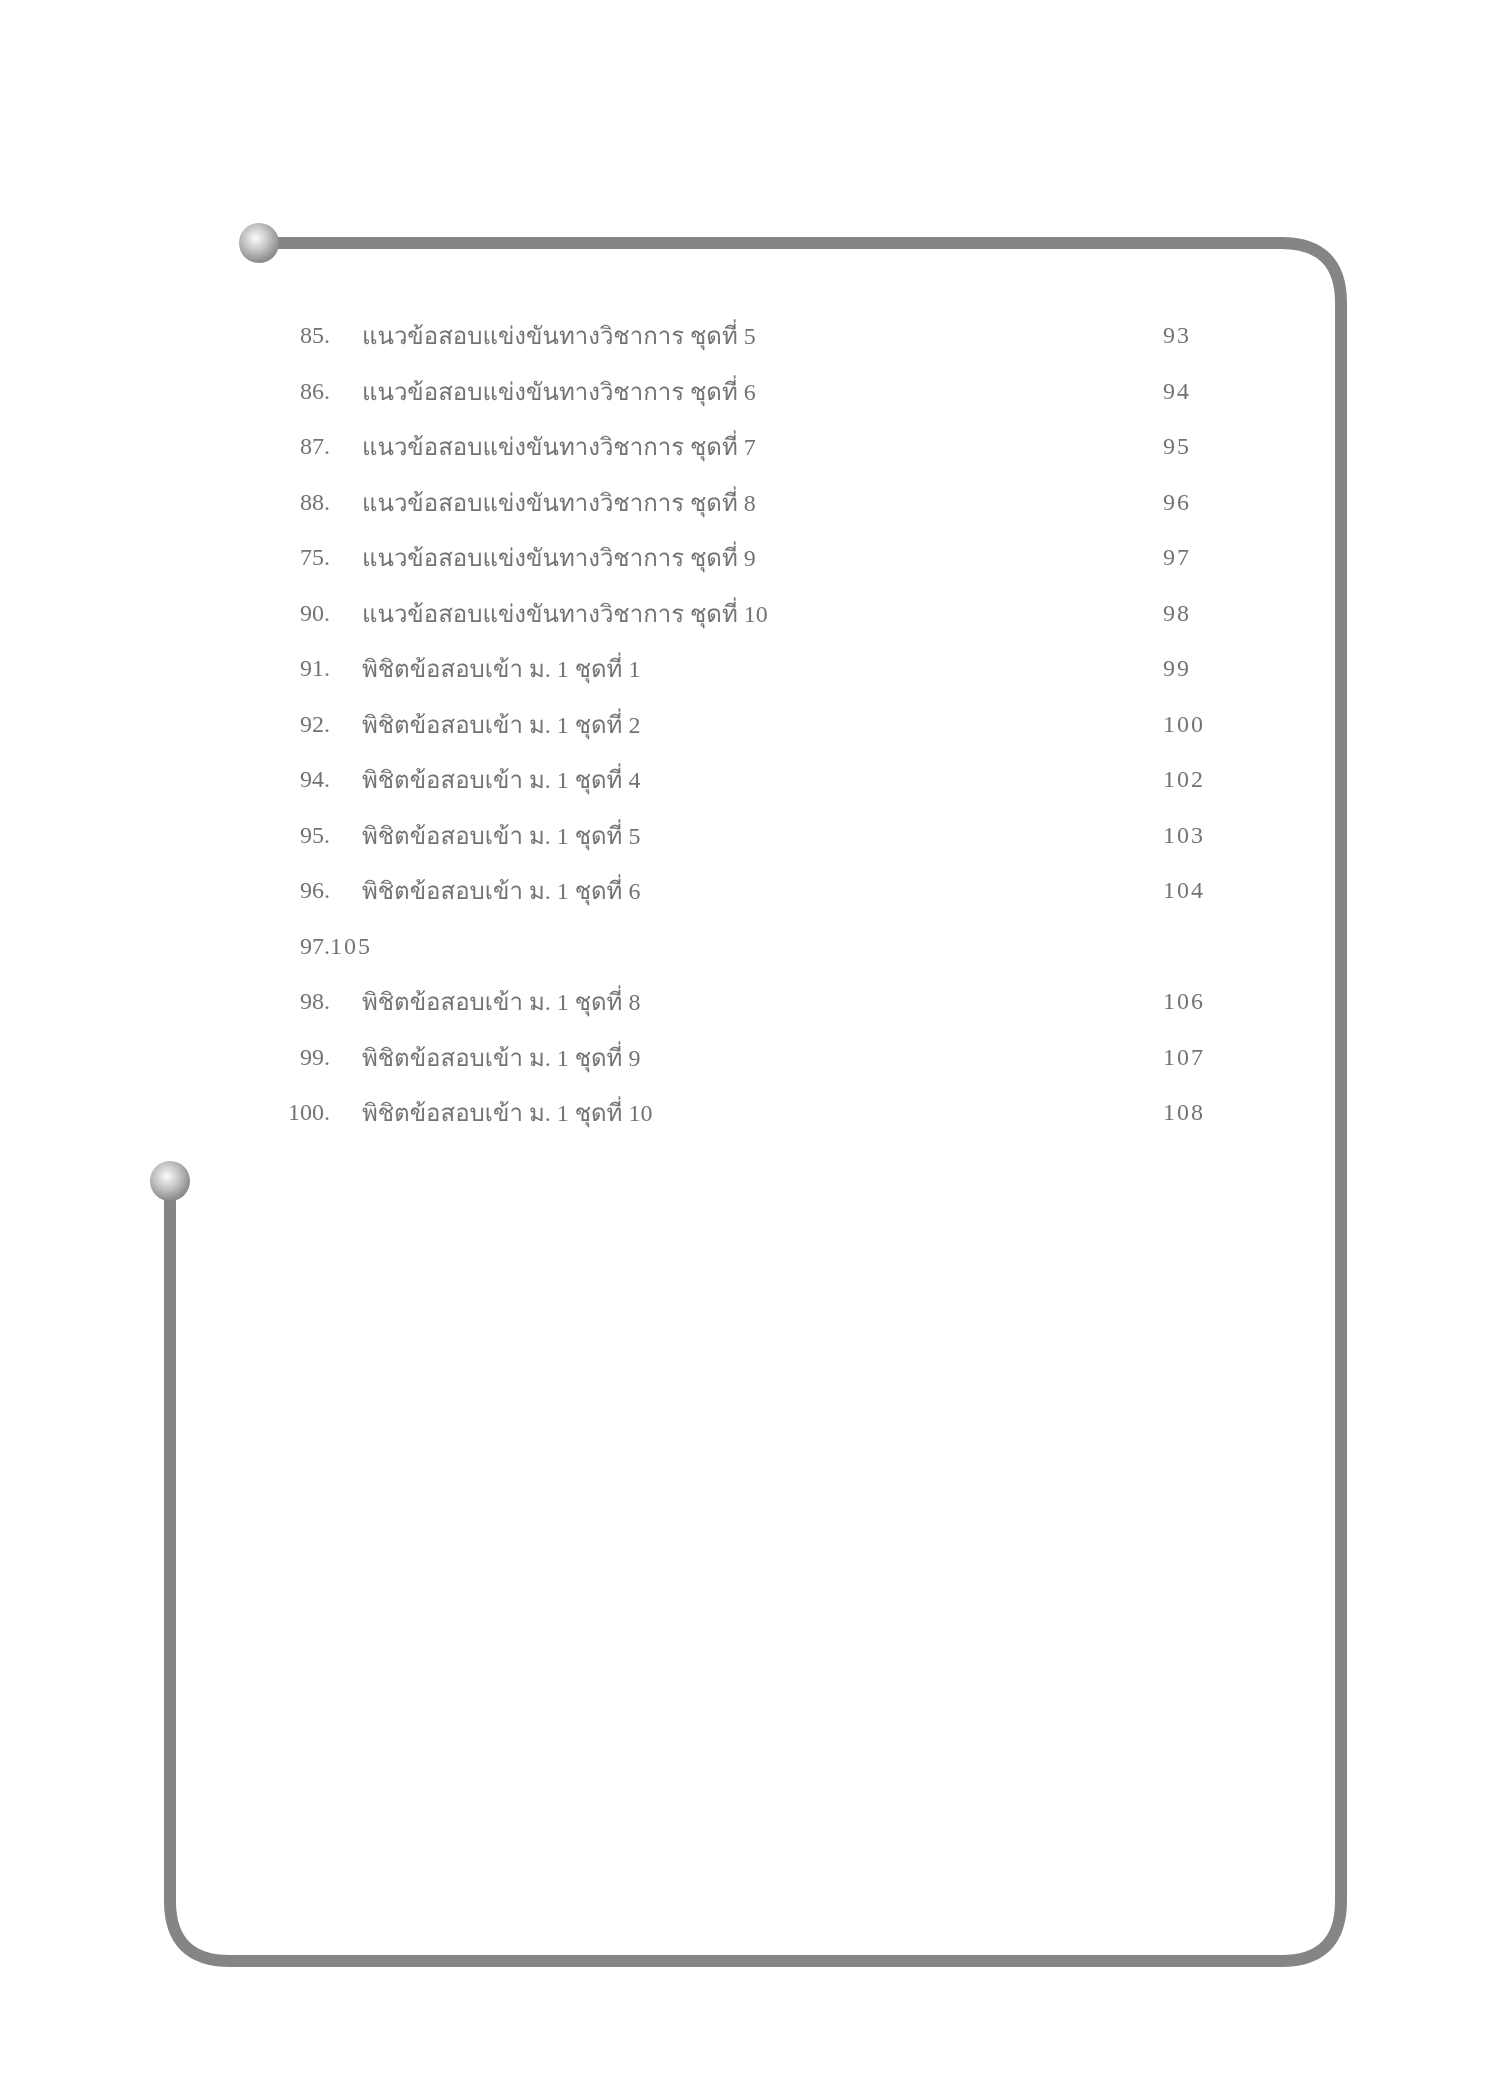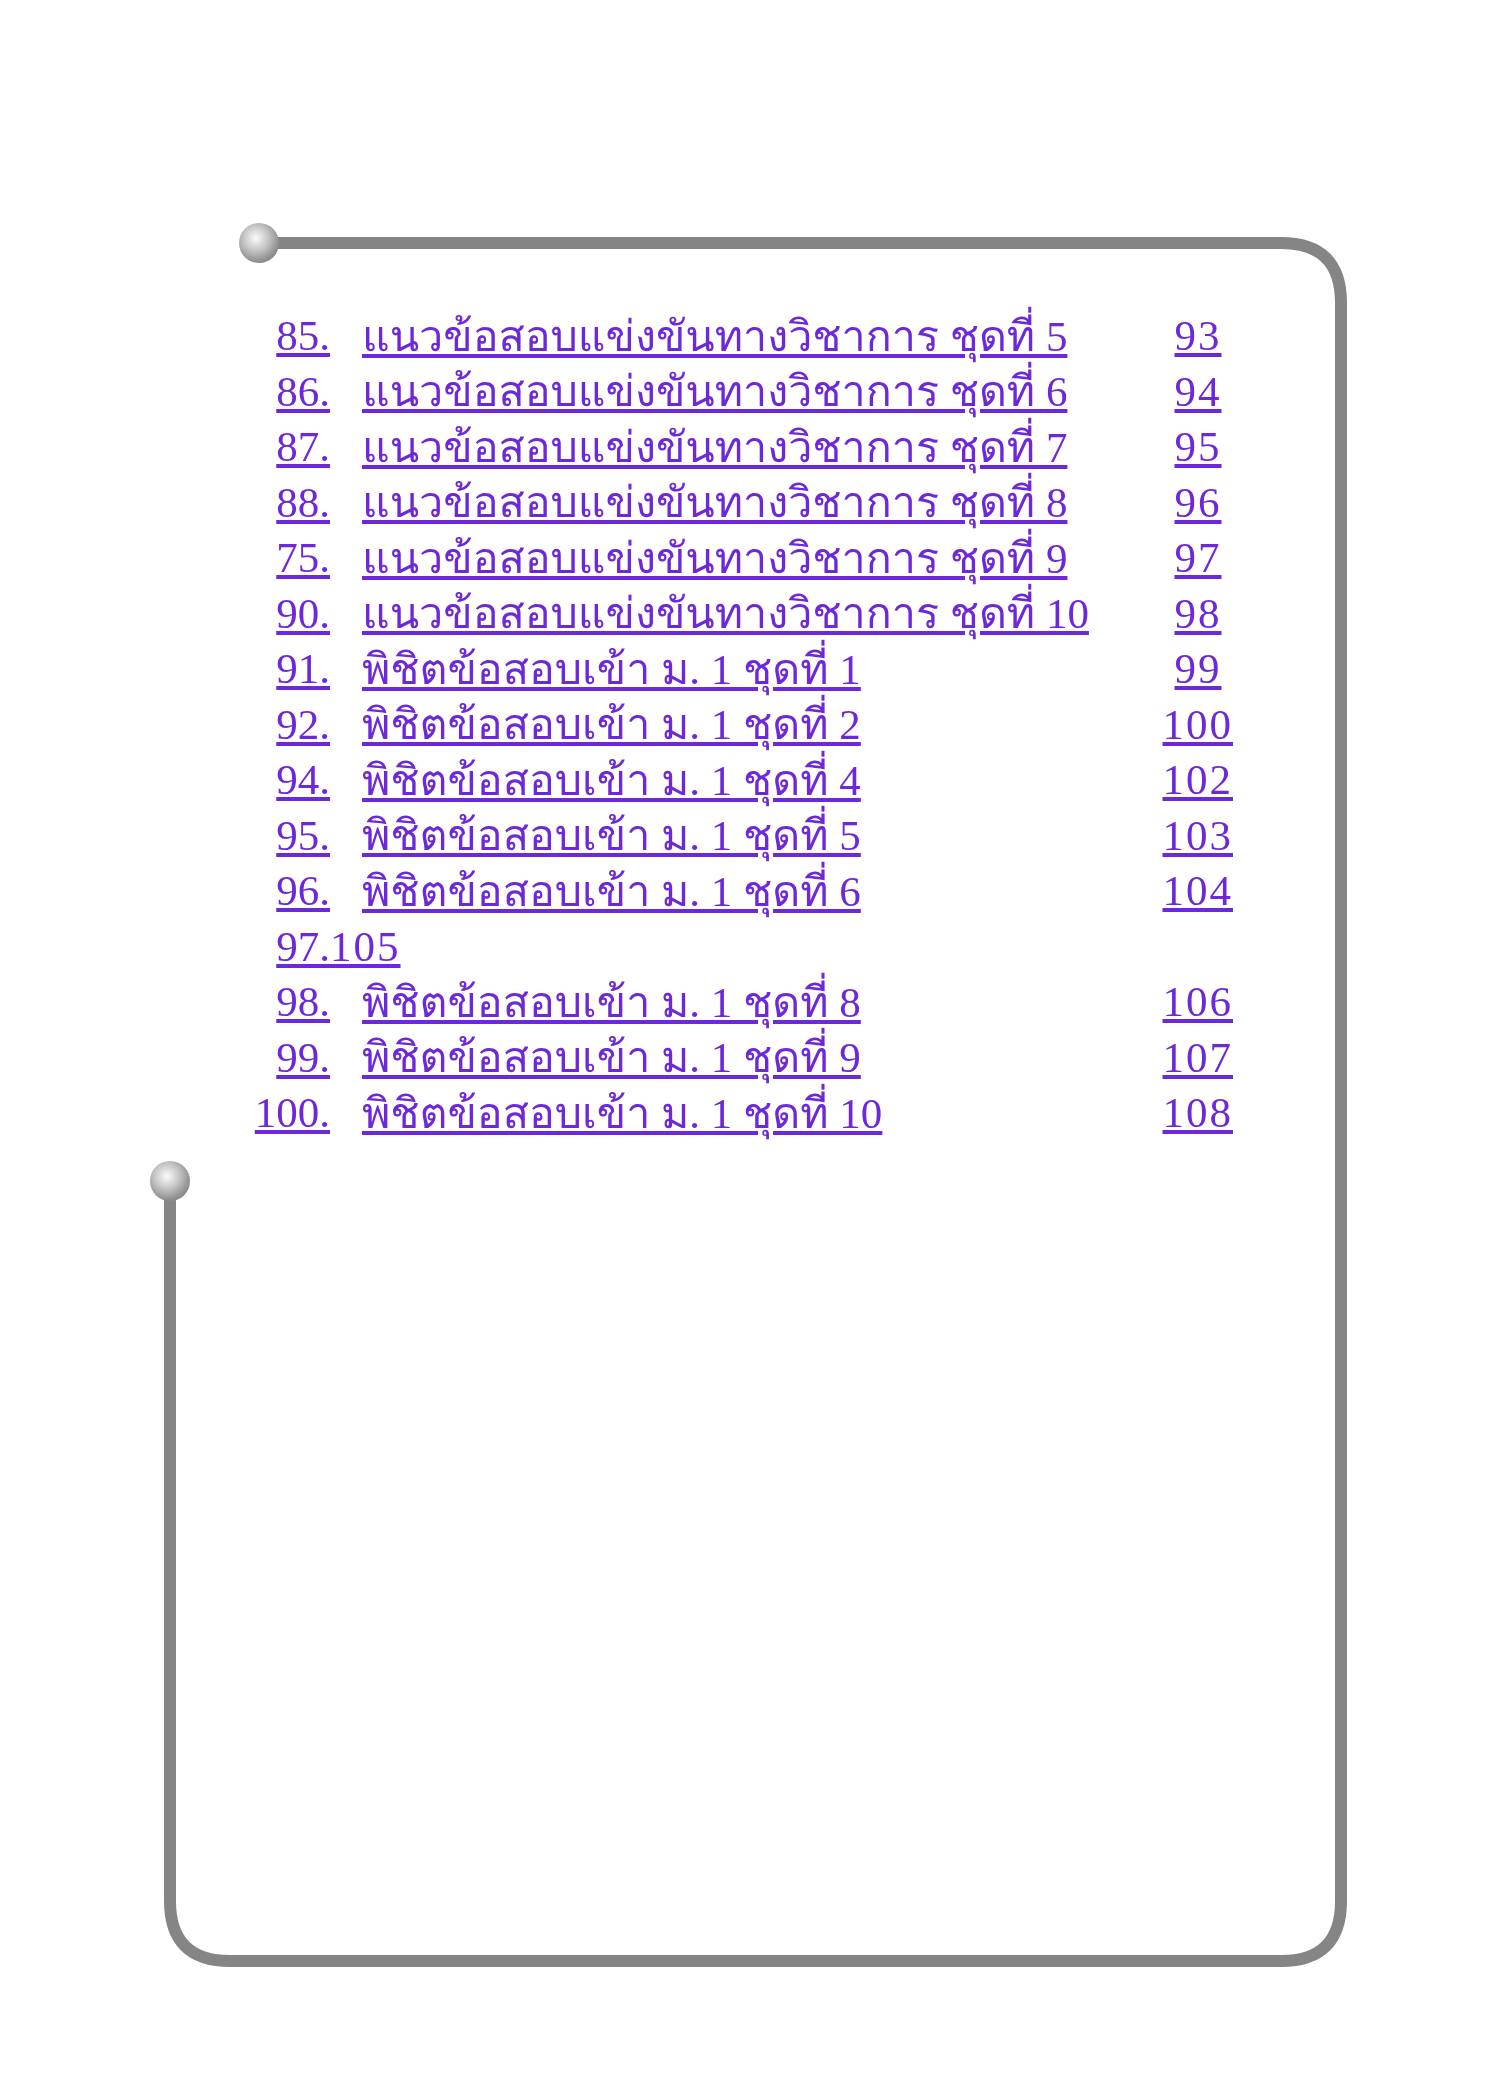--- a/index.html
+++ b/index.html
@@ -26,38 +26,37 @@
   .toc {
     position: absolute;
     left: 200px;
     top: 308px;
     width: 1033px;
   }
   .row {
     display: flex;
     align-items: center;
     height: 55.5px;
-    font-size: 43px;
-    color: #6d28d9;
+    font-size: 24px;
+    color: #737373;
     white-space: nowrap;
-    text-decoration: underline;
   }
   .row .num {
     width: 130px;
     text-align: right;
     flex: 0 0 auto;
   }
   .row .title {
     margin-left: 32px;
     flex: 1 1 auto;
     overflow: hidden;
   }
   .row .pg {
     flex: 0 0 auto;
-    text-align: center;
+    text-align: left;
     min-width: 70px;
     letter-spacing: 2px;
   }
 </style>
 </head>
 <body>
 
 <div class="page">
 
   <svg class="frame-svg" viewBox="0 0 1504 2095" xmlns="http://www.w3.org/2000/svg">

